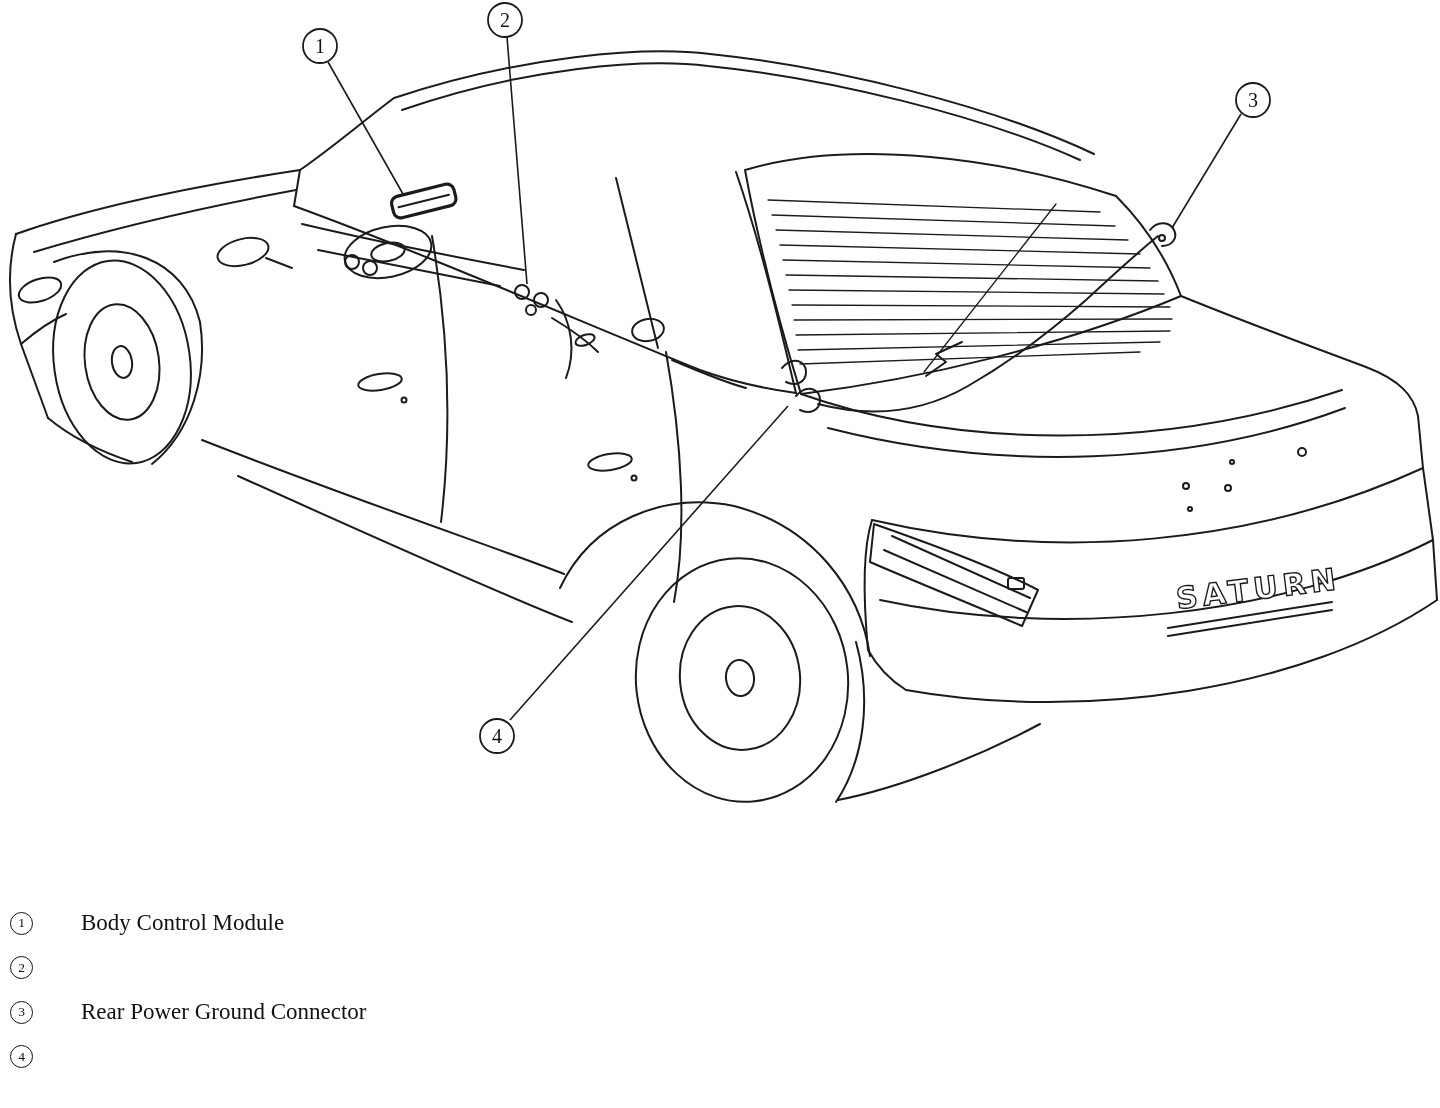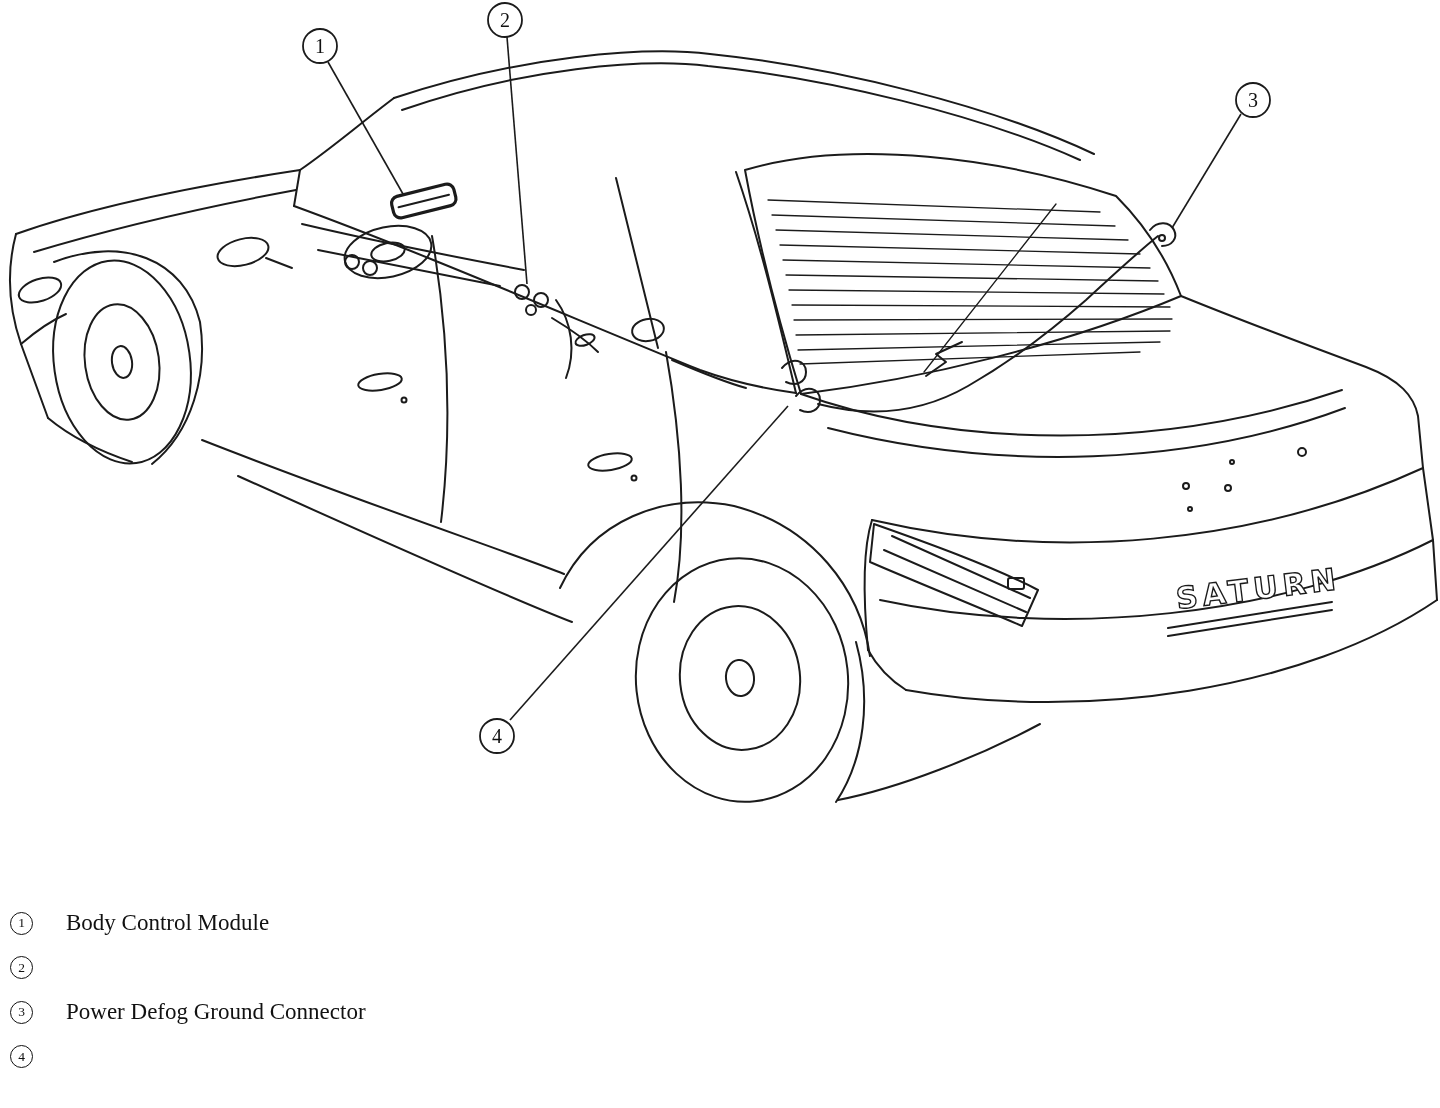--- a/index.html
+++ b/index.html
@@ -14,21 +14,21 @@
   .callouts line{stroke:#1b1b1b;stroke-width:1.6;}
   .callouts text{font-family:"Liberation Serif", serif;font-size:20px;fill:#111;
         text-anchor:middle;}
   .badge-text{font-family:"DejaVu Sans", sans-serif;font-weight:bold;font-size:30px;
         letter-spacing:5px;fill:#ffffff;stroke:#1b1b1b;stroke-width:1.4;}
   .legend{position:absolute;left:10px;top:910px;display:flex;flex-direction:column;gap:20px;}
   .legend-row{display:flex;align-items:center;gap:33px;font-size:23px;}
   .legend-num{width:23px;height:23px;box-sizing:border-box;border:1.6px solid #111;
         border-radius:50%;display:inline-flex;align-items:center;justify-content:center;
         font-size:13.5px;flex:0 0 auto;}
-  .legend-label{white-space:nowrap;}
+  .legend-label{white-space:nowrap;margin-left:15px;}
 </style>
 </head>
 <body>
 
 <div class="page">
 
   <div class="diagram-wrap">
     <svg viewBox="0 0 1440 880" width="1440" height="880">
 
       <g class="art">
@@ -186,20 +186,20 @@
   <div class="legend">
     <div class="legend-row">
       <span class="legend-num">1</span>
       <span class="legend-label">Body Control Module</span>
     </div>
     <div class="legend-row">
       <span class="legend-num">2</span>
     </div>
     <div class="legend-row">
       <span class="legend-num">3</span>
-      <span class="legend-label">Power Defog Ground Connector</span>
+      <span class="legend-label">Rear Power Ground Connector</span>
     </div>
     <div class="legend-row">
       <span class="legend-num">4</span>
     </div>
   </div>
 
 </div>
 
 </body></html>

